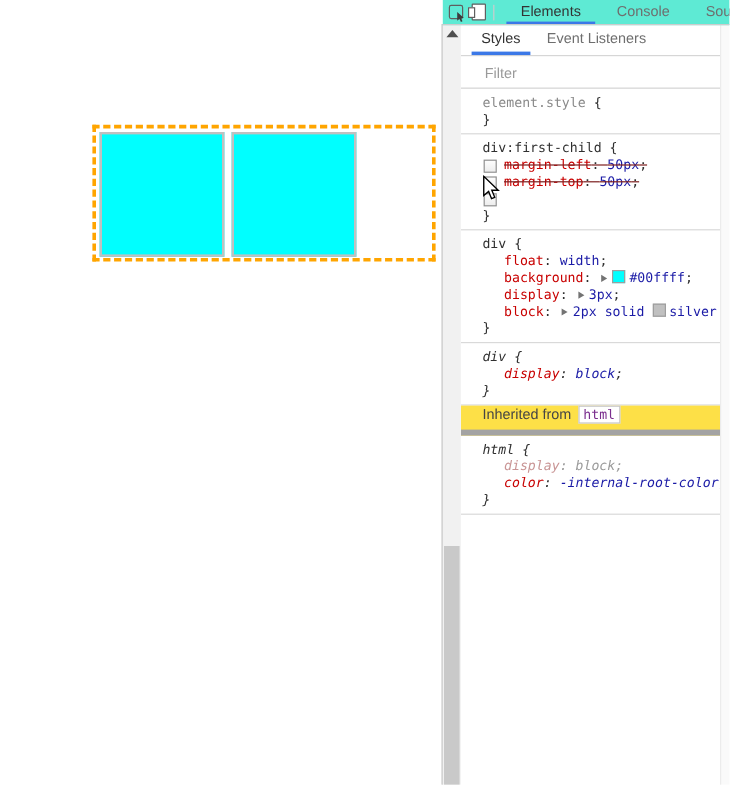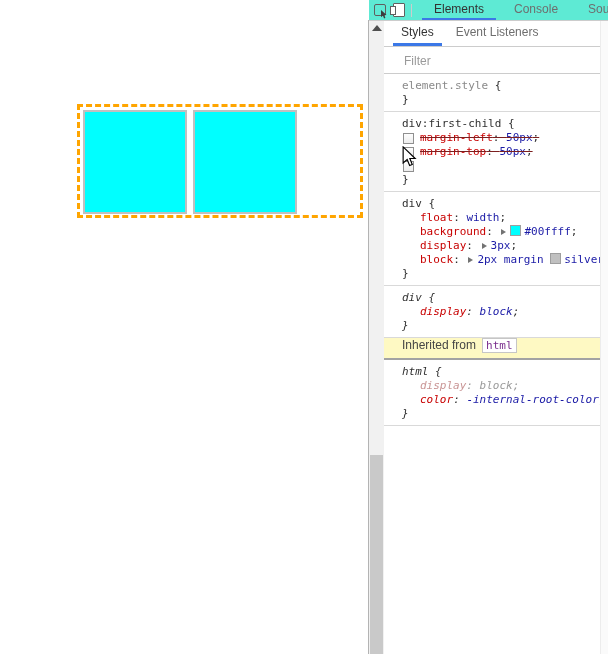--- a/index.html
+++ b/index.html
@@ -62,21 +62,21 @@
   .italic, .italic .pname, .italic .pval{font-style:italic}
   .struck{text-decoration:line-through;text-decoration-color:#7c1f1f}
   .muted .pname{color:#c99595}
   .muted .pval,.muted .punct{color:#9b9b9b}
   .cb{position:absolute;left:19px;top:2px;width:9px;height:9px;border:1px solid #8f8f8f;
       background:linear-gradient(#fdfdfd,#ededed);cursor:default}
   .arrow-r{display:inline-block;width:0;height:0;border-top:3px solid transparent;
            border-bottom:3px solid transparent;border-left:5px solid #737373;margin:0 4px 0 2px}
   .swatch{display:inline-block;width:9px;height:9px;border:1px solid #9e9e9e;margin:0 3px -1px 0}
 
-  .inherited-bar{height:20px;line-height:20px;background:#fef9c3;border-bottom:2px solid #a3a3a3;
+  .inherited-bar{height:20px;line-height:20px;background:#fde047;border-bottom:5px solid #a3a3a3;
                  padding-left:18px;font:12px "Liberation Sans",sans-serif;color:#454545;white-space:nowrap}
   .node-chip{display:inline-block;font:11px "DejaVu Sans Mono",monospace;color:#7b2f8e;background:#fff;
              border:1px solid #c6c6c6;padding:0 3px;margin-left:6px;line-height:13px;cursor:pointer}
 
   .cursor{position:absolute;left:402px;top:146px;z-index:9}
 </style>
 </head>
 <body>
 
 <div class="page-area">
@@ -131,21 +131,21 @@
         <div class="row prop-row"><div class="cb"></div><span class="struck "><span class="pname">margin-left</span><span class="punct">: </span><span class="pval">50px</span><span class="punct">;</span></span></div>
         <div class="row prop-row"><div class="cb"></div><span class="struck "><span class="pname">margin-top</span><span class="punct">: </span><span class="pval">50px</span><span class="punct">;</span></span></div>
         <div class="row prop-row"><div class="cb"></div></div>
         <div class="row close-row punct">}</div>
       </div>
       <div class="section">
         <div class="row sel-row"><span class="sel">div</span><span class="punct"> {</span></div>
         <div class="row prop-row"><span><span class="pname">float</span><span class="punct">: </span><span class="pval">width</span><span class="punct">;</span></span></div>
         <div class="row prop-row"><span><span class="pname">background</span><span class="punct">: </span><span class="arrow-r"></span><span class="swatch" style="background: rgb(0, 255, 255);"></span><span class="pval">#00ffff</span><span class="punct">;</span></span></div>
         <div class="row prop-row"><span><span class="pname">display</span><span class="punct">: </span><span class="arrow-r"></span><span class="pval">3px</span><span class="punct">;</span></span></div>
-        <div class="row prop-row"><span><span class="pname">block</span><span class="punct">: </span><span class="arrow-r"></span><span class="pval">2px margin </span><span class="swatch" style="background: rgb(192, 192, 192);"></span><span class="pval">silver</span></span></div>
+        <div class="row prop-row"><span><span class="pname">block</span><span class="punct">: </span><span class="arrow-r"></span><span class="pval">2px solid </span><span class="swatch" style="background: rgb(192, 192, 192);"></span><span class="pval">silver</span></span></div>
         <div class="row close-row punct">}</div>
       </div>
       <div class="section italic">
         <div class="row sel-row"><span class="sel">div</span><span class="punct"> {</span></div>
         <div class="row prop-row"><span><span class="pname">display</span><span class="punct">: </span><span class="pval">block</span><span class="punct">;</span></span></div>
         <div class="row close-row punct">}</div>
       </div>
       <div class="inherited-bar"><span>Inherited from</span><span class="node-chip">html</span></div>
       <div class="section italic">
         <div class="row sel-row"><span class="sel">html</span><span class="punct"> {</span></div>

